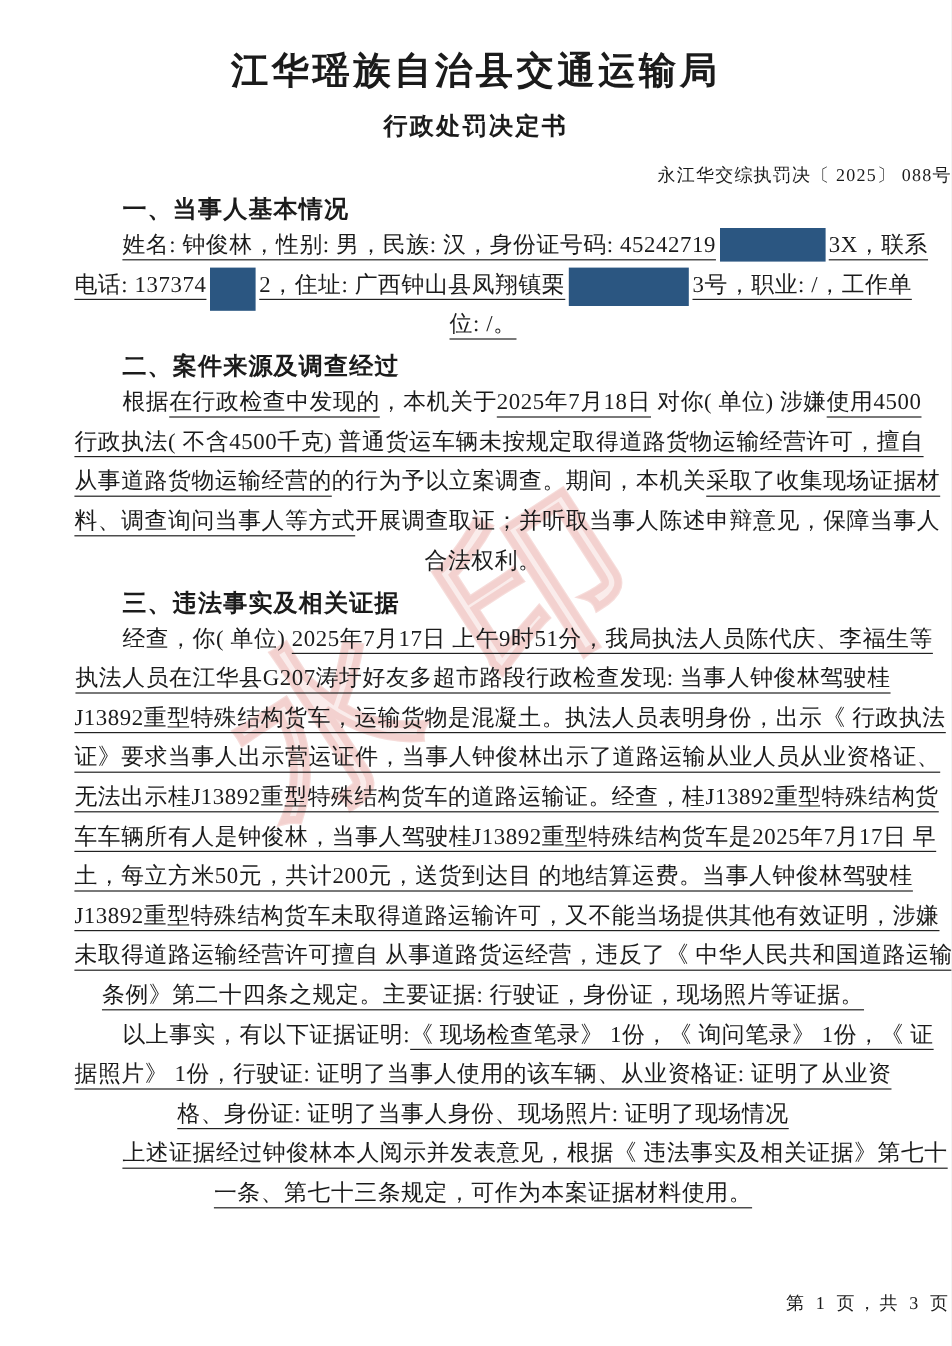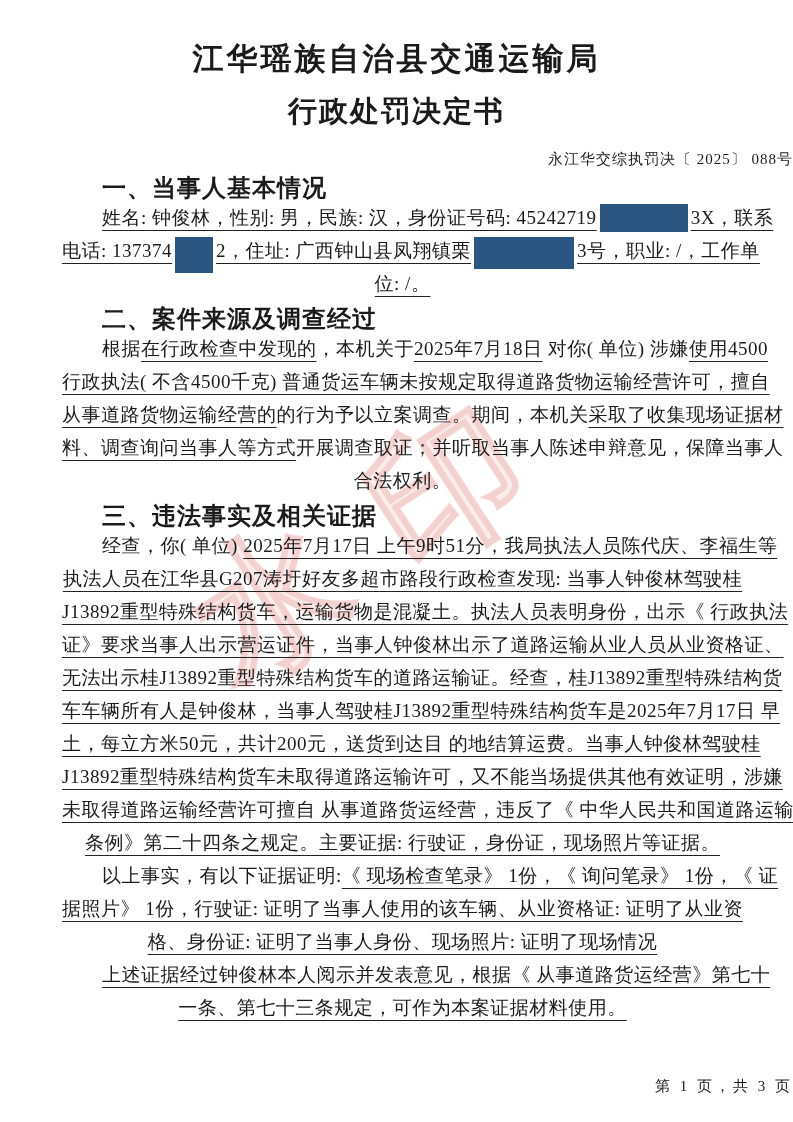--- a/index.html
+++ b/index.html
@@ -17,30 +17,30 @@
     color:rgba(243,208,204,0.40);
     -webkit-text-stroke:2px rgba(235,178,172,0.45);
     pointer-events:none; white-space:nowrap;
   }
   .content { position:relative; z-index:1; }
   .title {
     text-align:center; font-weight:700;
     font-family:"Liberation Sans","DejaVu Sans",sans-serif;
   }
   .t1 { padding-top:38px; font-size:31px; letter-spacing:3px; }
-  .t2 { margin-top:12px; font-size:29px; letter-spacing:2px; }
+  .t2 { margin-top:12px; font-size:20px; letter-spacing:2px; }
   .docno {
     margin-top:18px; text-align:right;
     font-size:15px; letter-spacing:1px;
   }
   .docbody { margin:0 50px 0 62px; font-size:19px; }
   .heading {
     height:26px; padding-top:6px; margin:0;
     font-family:"Liberation Sans","DejaVu Sans",sans-serif;
-    font-weight:700; font-size:24px; text-indent:40px;
+    font-weight:700; font-size:20px; text-indent:40px;
     letter-spacing:1px; line-height:26px;
   }
   .line {
     height:33px; line-height:33px; white-space:nowrap;
     letter-spacing:0.5px;
     text-align:center;
   }
   .line.indent { text-indent:40px; }
   .seg-u {
     text-decoration:underline;
@@ -81,18 +81,18 @@
         <div class="line"><span class="seg-u">证》要求当事人出示营运证件，当事人钟俊林出示了道路运输从业人员从业资格证、</span></div>
         <div class="line"><span class="seg-u">无法出示桂J13892重型特殊结构货车的道路运输证。经查，桂J13892重型特殊结构货</span></div>
         <div class="line"><span class="seg-u">车车辆所有人是钟俊林，当事人驾驶桂J13892重型特殊结构货车是2025年7月17日 早</span></div>
         <div class="line"><span class="seg-u">土，每立方米50元，共计200元，送货到达目 的地结算运费。当事人钟俊林驾驶桂</span></div>
         <div class="line"><span class="seg-u">J13892重型特殊结构货车未取得道路运输许可，又不能当场提供其他有效证明，涉嫌</span></div>
         <div class="line"><span class="seg-u">未取得道路运输经营许可擅自 从事道路货运经营，违反了《 中华人民共和国道路运输</span></div>
         <div class="line"><span class="seg-u">条例》第二十四条之规定。主要证据: 行驶证，身份证，现场照片等证据。</span></div>
         <div class="line indent"><span class="">以上事实，有以下证据证明:</span><span class="seg-u">《 现场检查笔录》 1份，《 询问笔录》 1份，《 证</span></div>
         <div class="line"><span class="seg-u">据照片》 1份，行驶证: 证明了当事人使用的该车辆、从业资格证: 证明了从业资</span></div>
         <div class="line"><span class="seg-u">格、身份证: 证明了当事人身份、现场照片: 证明了现场情况</span></div>
-        <div class="line indent"><span class="seg-u">上述证据经过钟俊林本人阅示并发表意见，根据《 从事道路货运经营》第七十</span></div>
+        <div class="line indent"><span class="seg-u">上述证据经过钟俊林本人阅示并发表意见，根据《 违法事实及相关证据》第七十</span></div>
         <div class="line"><span class="seg-u">一条、第七十三条规定，可作为本案证据材料使用。</span></div>
       </div>
   </div>
   <div class="footer">第 1 页，共 3 页</div>
 </div>
 
 </body></html>

